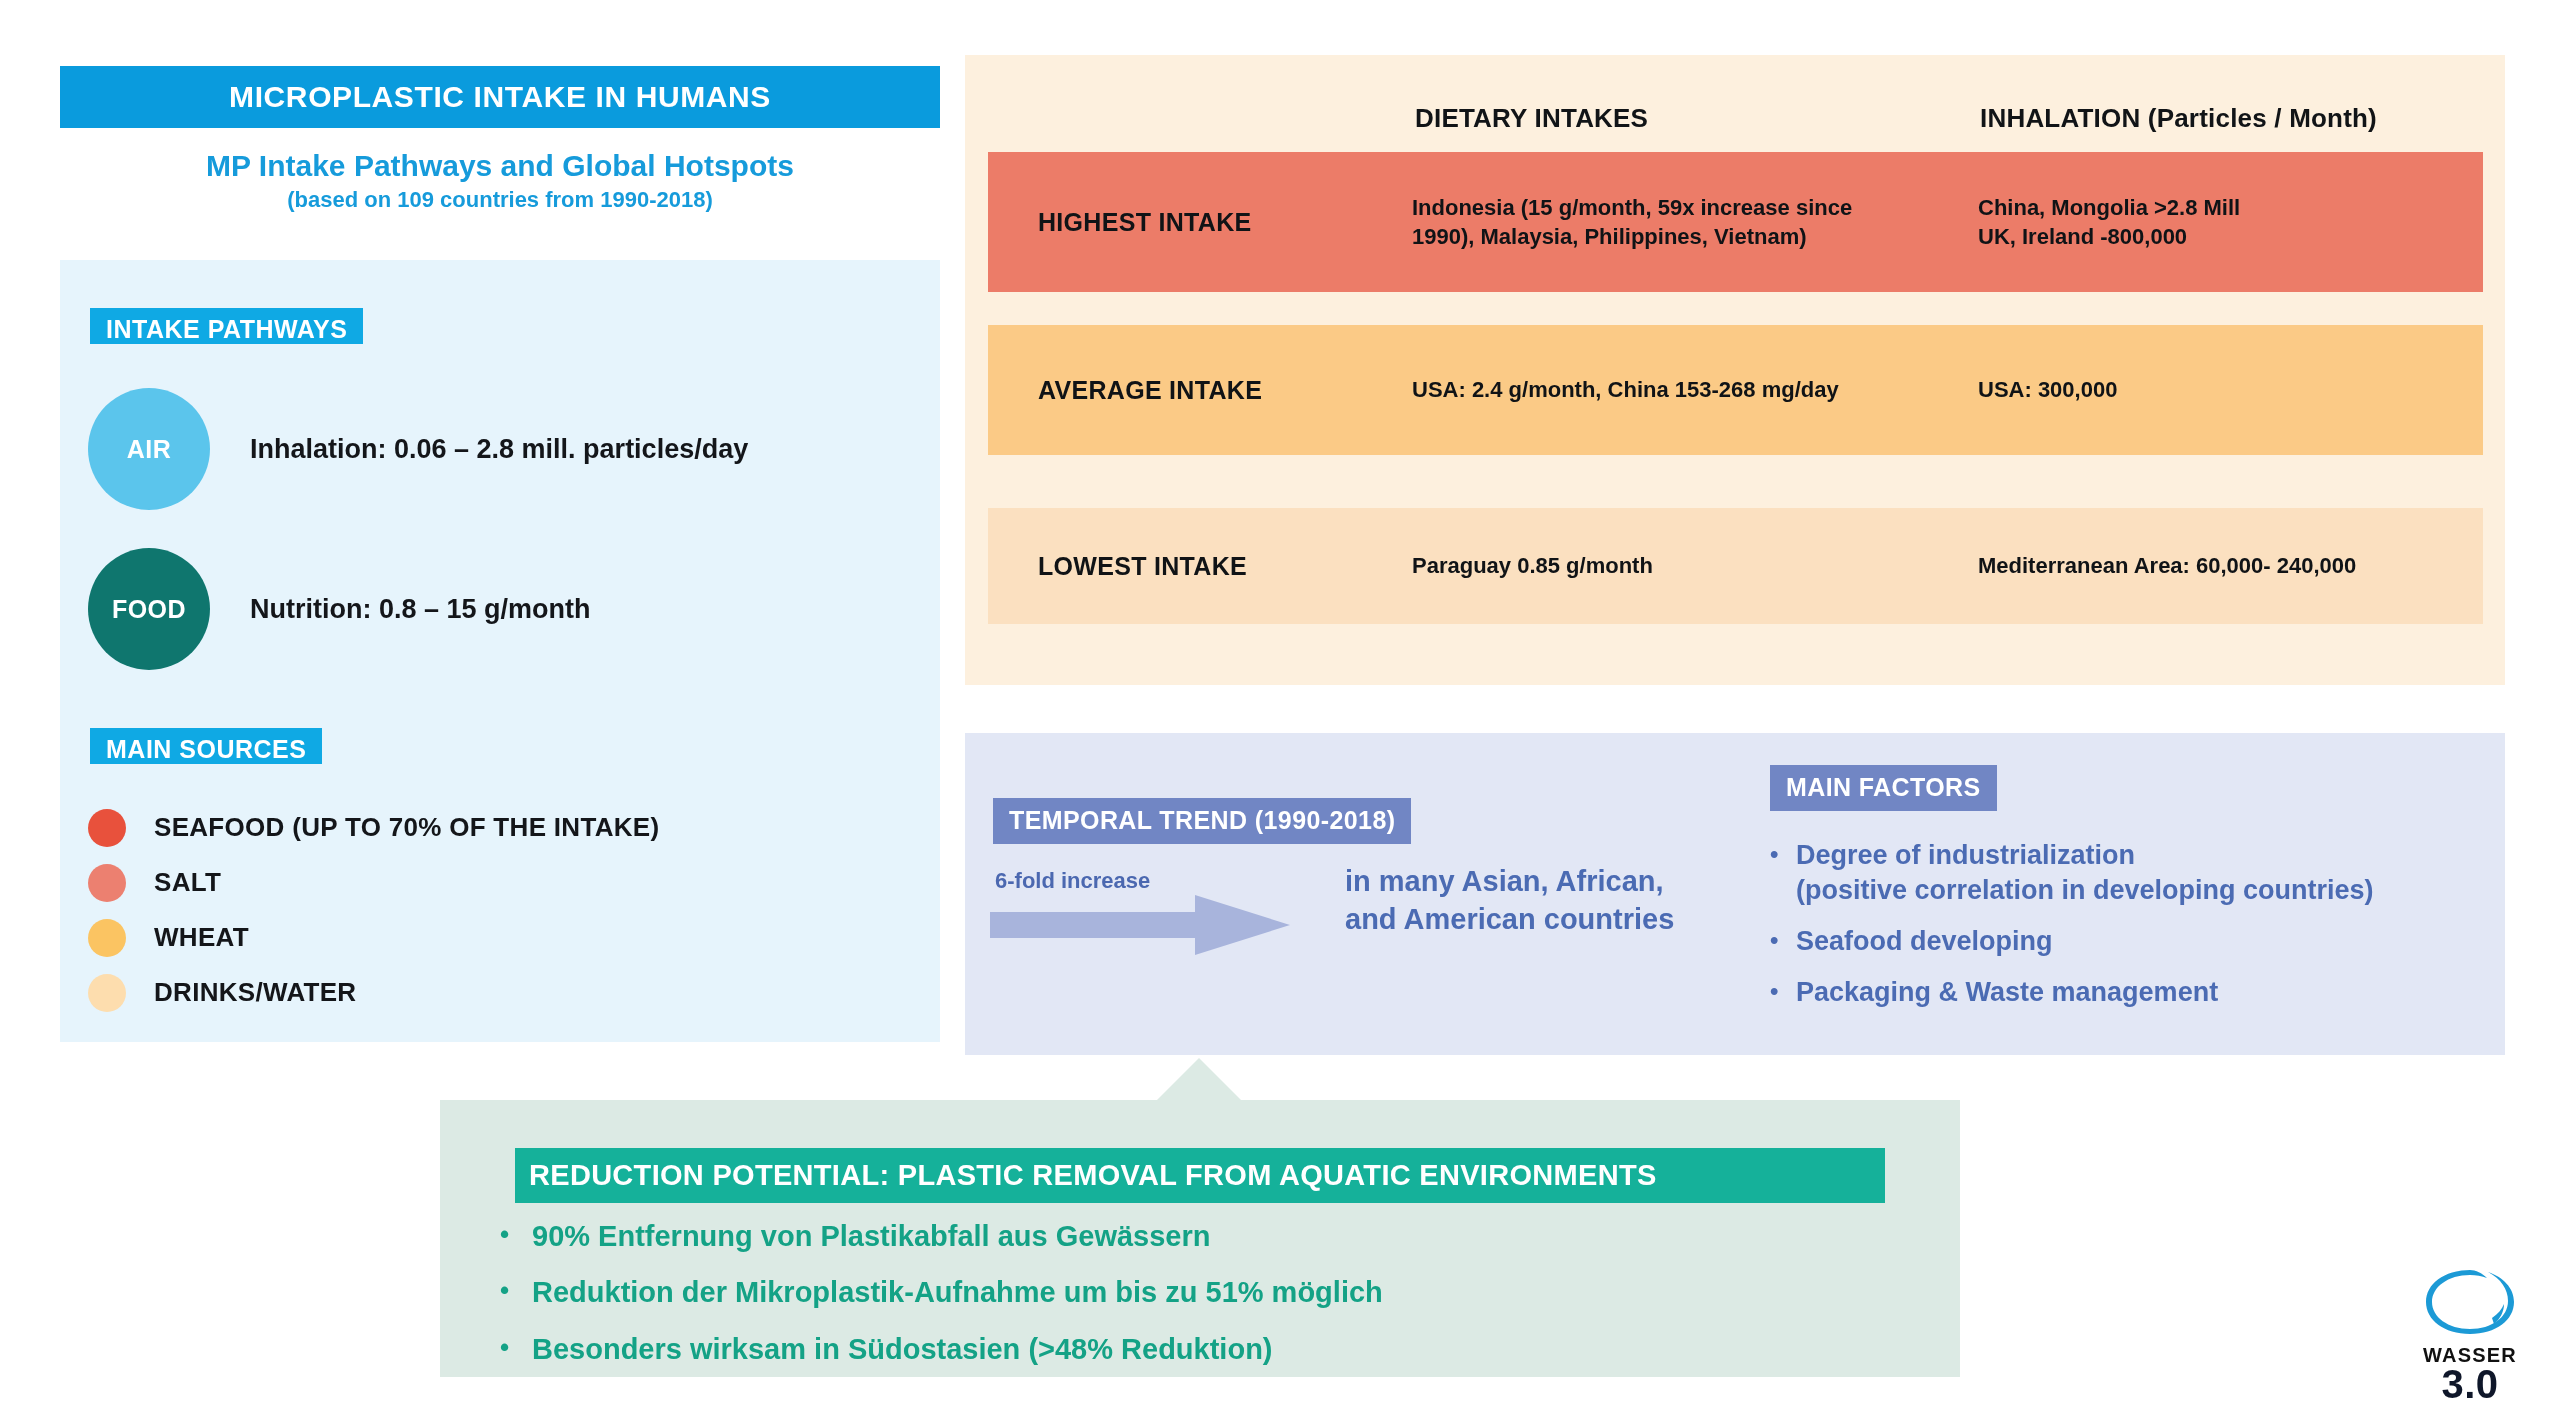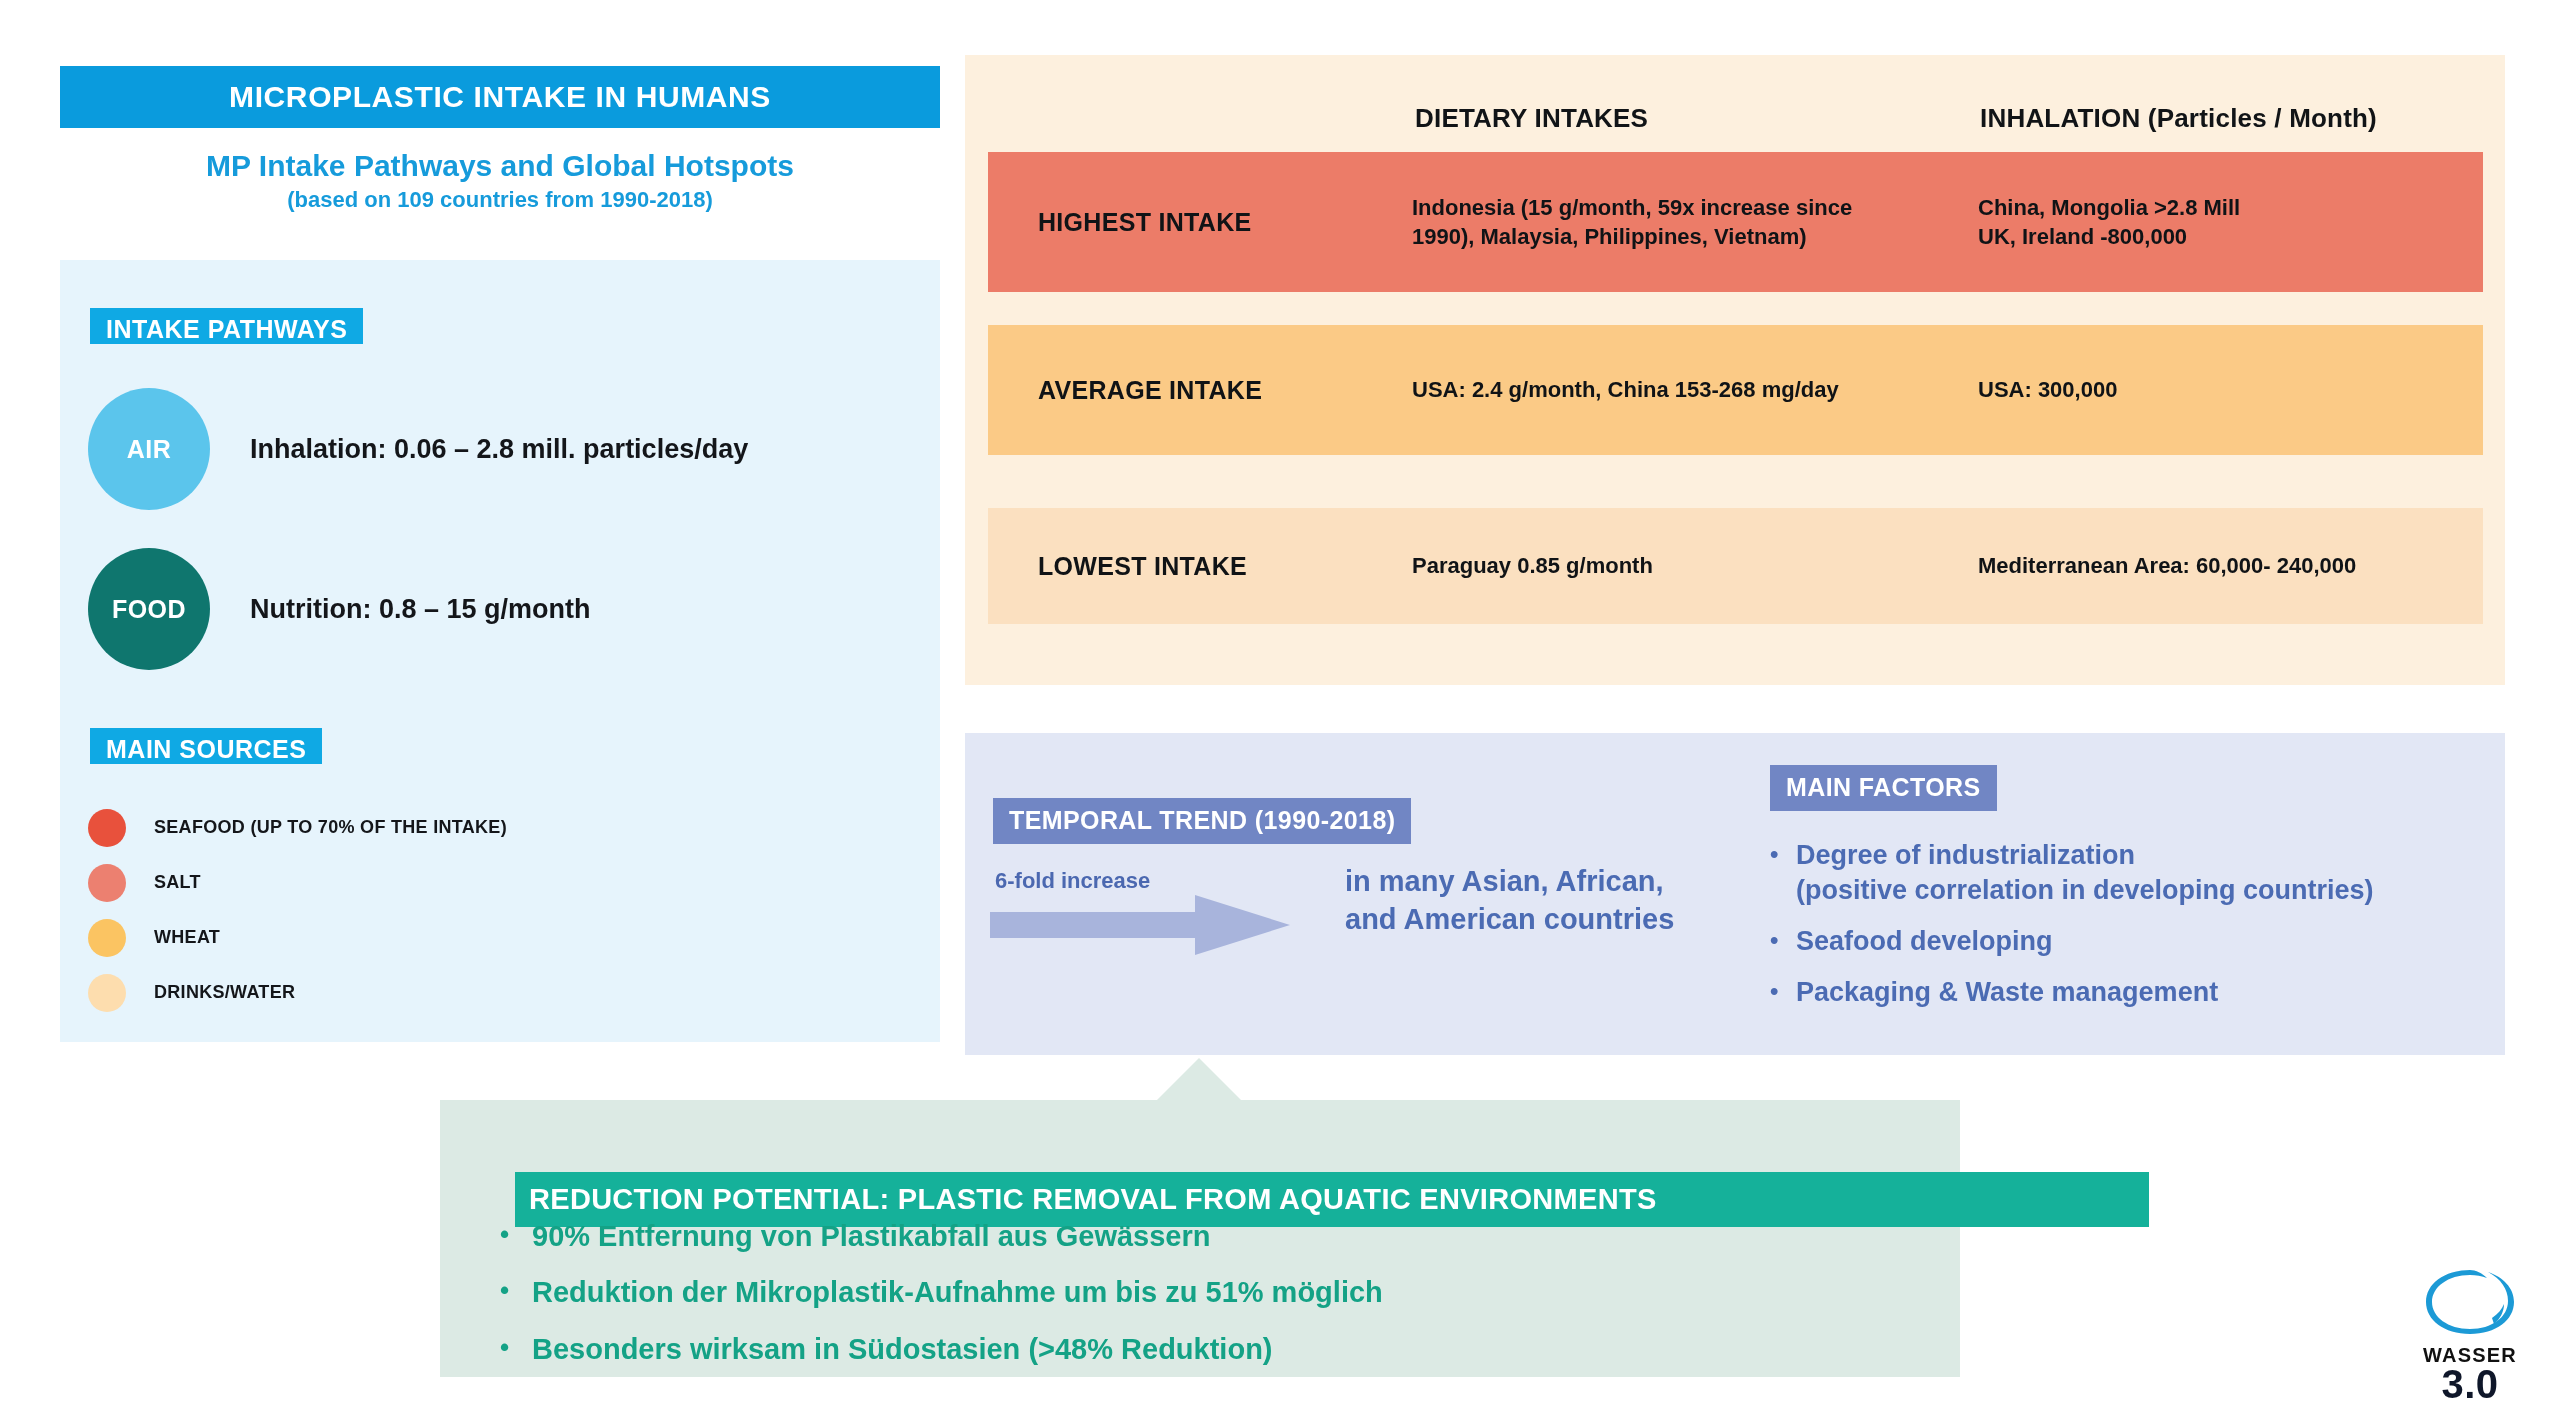--- a/index.html
+++ b/index.html
@@ -51,21 +51,21 @@
   .pathway-text {
     margin-left: 40px; color: #14161A;
     font-size: 27px; font-weight: bold; white-space: nowrap;
   }
 
   .sources-list { position: absolute; left: 88px; top: 800px; }
   .source-item { display: flex; align-items: center; height: 55px; }
   .dot { width: 38px; height: 38px; border-radius: 50%; flex: 0 0 auto; }
   .source-label {
     margin-left: 28px; color: #14161A;
-    font-size: 18px; font-weight: bold; letter-spacing: .3px; white-space: nowrap;
+    font-size: 26px; font-weight: bold; letter-spacing: .3px; white-space: nowrap;
   }
 
   
   .table-panel {
     position: absolute; left: 965px; top: 55px; width: 1540px; height: 630px;
     background: #FDF0DE;
   }
   .col-head {
     position: absolute; color: #111417;
     font-size: 26px; font-weight: bold; letter-spacing: .2px; white-space: nowrap;
@@ -123,24 +123,24 @@
     width: 0; height: 0;
     border-left: 44px solid transparent;
     border-right: 44px solid transparent;
     border-bottom: 44px solid #DCEAE4;
   }
   .green-panel {
     position: absolute; left: 440px; top: 1100px; width: 1520px; height: 277px;
     background: #DCEAE4;
   }
   .green-head {
-    position: absolute; left: 515px; top: 1148px; width: 1634px; height: 55px;
+    position: absolute; left: 515px; top: 1148px; width: 1370px; height: 55px;
     background: #15B19A; color: #fff;
     display: flex; align-items: center; padding-left: 14px;
-    font-size: 29px; font-weight: bold; letter-spacing: .3px; margin-top: 24px;
+    font-size: 29px; font-weight: bold; letter-spacing: .3px;
   }
   .green-list { position: absolute; left: 500px; top: 1218px; width: 1400px; }
   .green-item {
     display: flex; color: #14A286;
     font-size: 29px; font-weight: bold; line-height: 1.25; margin-bottom: 20px;
   }
   .green-item .bul { flex: 0 0 auto; width: 32px; font-size: 26px; }
 
   
   .logo { position: absolute; left: 2400px; top: 1262px; width: 140px; height: 150px; }

